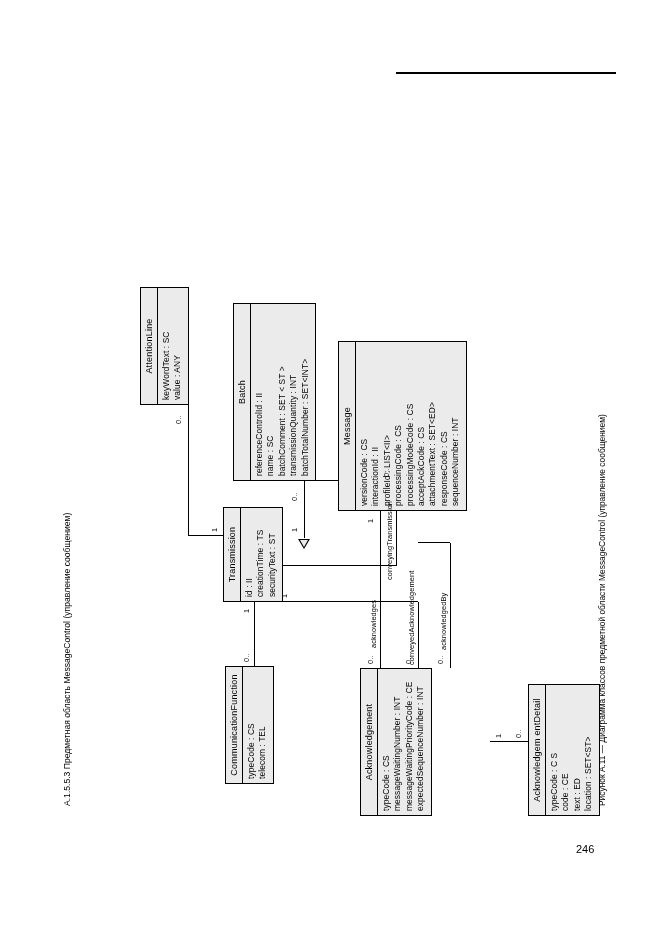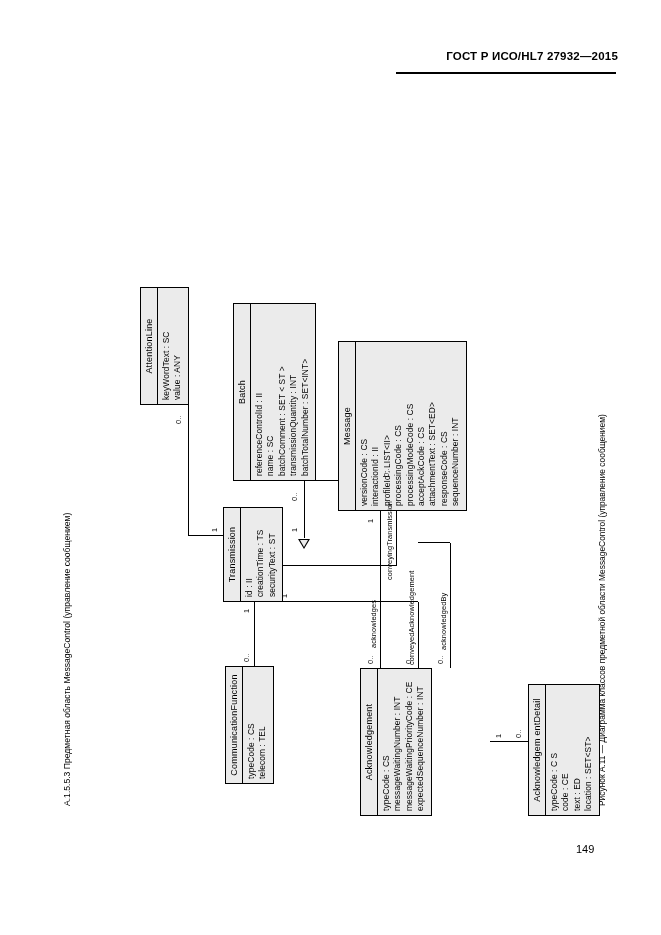--- a/index.html
+++ b/index.html
@@ -135,28 +135,27 @@
     border-top: 4px solid transparent;
     border-bottom: 4px solid transparent;
     border-right: 7px solid #ebebeb;
   }
 </style>
 </head>
 <body>
 
 <div id="page">
 
-  <div class="hdr-text">ГОСТ Р ИСО/HL7 27932—2015</div>
   <div class="hdr-rule"></div>
 
   <div class="vtext" id="section-label">А.1.5.5.3 Предметная область MessageControl (управление сообщением)</div>
 
   <div class="vtext" id="figure-caption">Рисунок А.11 — Диаграмма классов предметной области MessageControl (управление сообщением)</div>
 
-  <div class="page-number">149</div>
+  <div class="page-number">246</div>
 
   <div id="diagram-rot">
 
     <div class="ln h" style="left:162px; top:176px; width:64px;"></div>
 
     <div class="ln v" style="left:292px; top:110px; height:46px;"></div>
     <div class="ln h" style="left:292px; top:110px; width:131px;"></div>
 
     <div class="ln h" style="left:290px; top:226px; width:57px;"></div>
     <div class="gen-tri left" style="left:279px; top:220px;"></div>

